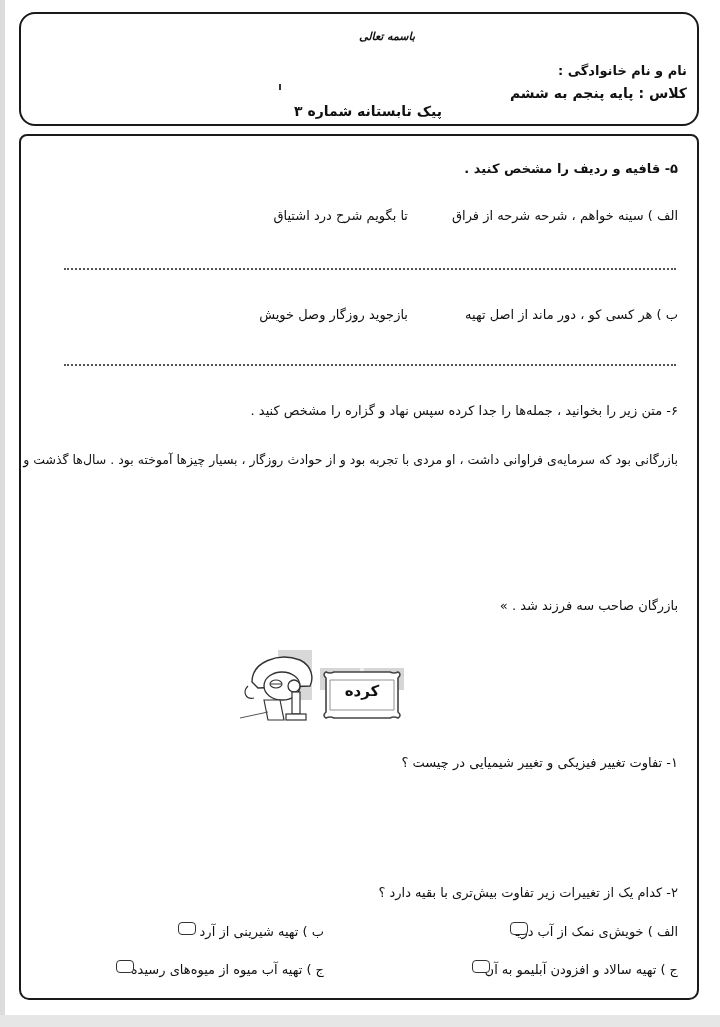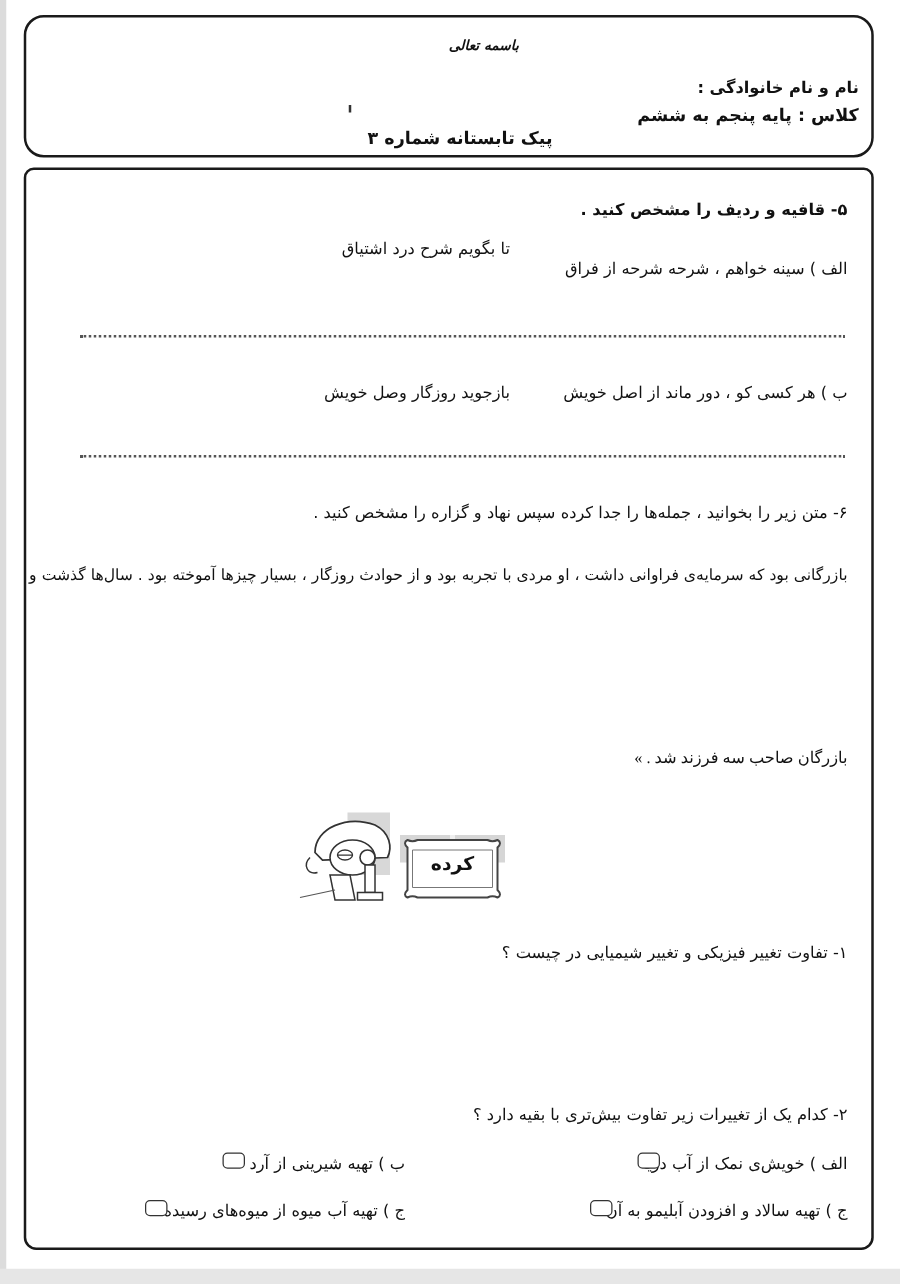--- a/index.html
+++ b/index.html
@@ -60,30 +60,30 @@
 <div class="t bismillah">باسمه تعالی</div>
 <div class="t name-label">نام و نام خانوادگی :</div>
 <div class="tick-mark"></div>
 <div class="t class-label">کلاس : پایه پنجم به ششم</div>
 <div class="t title">پیک تابستانه شماره ۳</div>
 
 <div class="main-box"></div>
 
 <div class="t q" style="right:42px; top:161px;font-weight:bold;">۵- قافیه و ردیف را مشخص کنید .</div>
 <div class="t q" style="right:42px; top:208px;">الف ) سینه خواهم ، شرحه شرحه از فراق</div>
-<div class="t q" style="right:312px; top:192px;text-align:center;">تا بگویم شرح درد اشتیاق</div>
+<div class="t q" style="right:312px; top:208px;text-align:center;">تا بگویم شرح درد اشتیاق</div>
 <div class="dots" style="top:268px;"></div>
 
-<div class="t q" style="right:42px; top:307px;">ب ) هر کسی کو ، دور ماند از اصل خویش</div>
+<div class="t q" style="right:42px; top:307px;">ب ) هر کسی کو ، دور ماند از اصل تهیه</div>
 <div class="t q" style="right:312px; top:307px;">بازجوید روزگار وصل خویش</div>
 <div class="dots" style="top:364px;"></div>
 
 <div class="t q" style="right:42px; top:403px;">۶- متن زیر را بخوانید ، جمله‌ها را جدا کرده سپس نهاد و گزاره را مشخص کنید .</div>
 <div class="t q" style="right:42px; top:452px; font-size:12.5px;">بازرگانی بود که سرمایه‌ی فراوانی داشت ، او مردی با تجربه بود و از حوادث روزگار ، بسیار چیزها آموخته بود . سال‌ها گذشت و</div>
-<div class="t q" style="right:42px; top:598px;font-family:Liberation Serif, serif;">بازرگان صاحب سه فرزند شد . »</div>
+<div class="t q" style="right:42px; top:598px;">بازرگان صاحب سه فرزند شد . »</div>
 
 <div class="science">
   <svg width="170" height="80" viewBox="0 0 170 80" style="position:absolute;left:0;top:0;">
     <rect x="40" y="2" width="34" height="50" fill="#d8d8d8"></rect>
     <path d="M14 34 C14 14 40 4 62 12 C74 18 76 30 72 38 L20 40 Z" fill="#fff" stroke="#333" stroke-width="1.4"></path>
     <ellipse cx="44" cy="38" rx="18" ry="14" fill="#fff" stroke="#333" stroke-width="1.3"></ellipse>
     <ellipse cx="38" cy="36" rx="6" ry="4" fill="#fff" stroke="#333" stroke-width="1.1"></ellipse>
     <line x1="32" y1="36" x2="44" y2="36" stroke="#333" stroke-width="1"></line>
     <path d="M10 38 C4 44 8 52 16 50" fill="none" stroke="#333" stroke-width="1.2"></path>
     <circle cx="56" cy="38" r="6" fill="#fff" stroke="#333" stroke-width="1.3"></circle>

